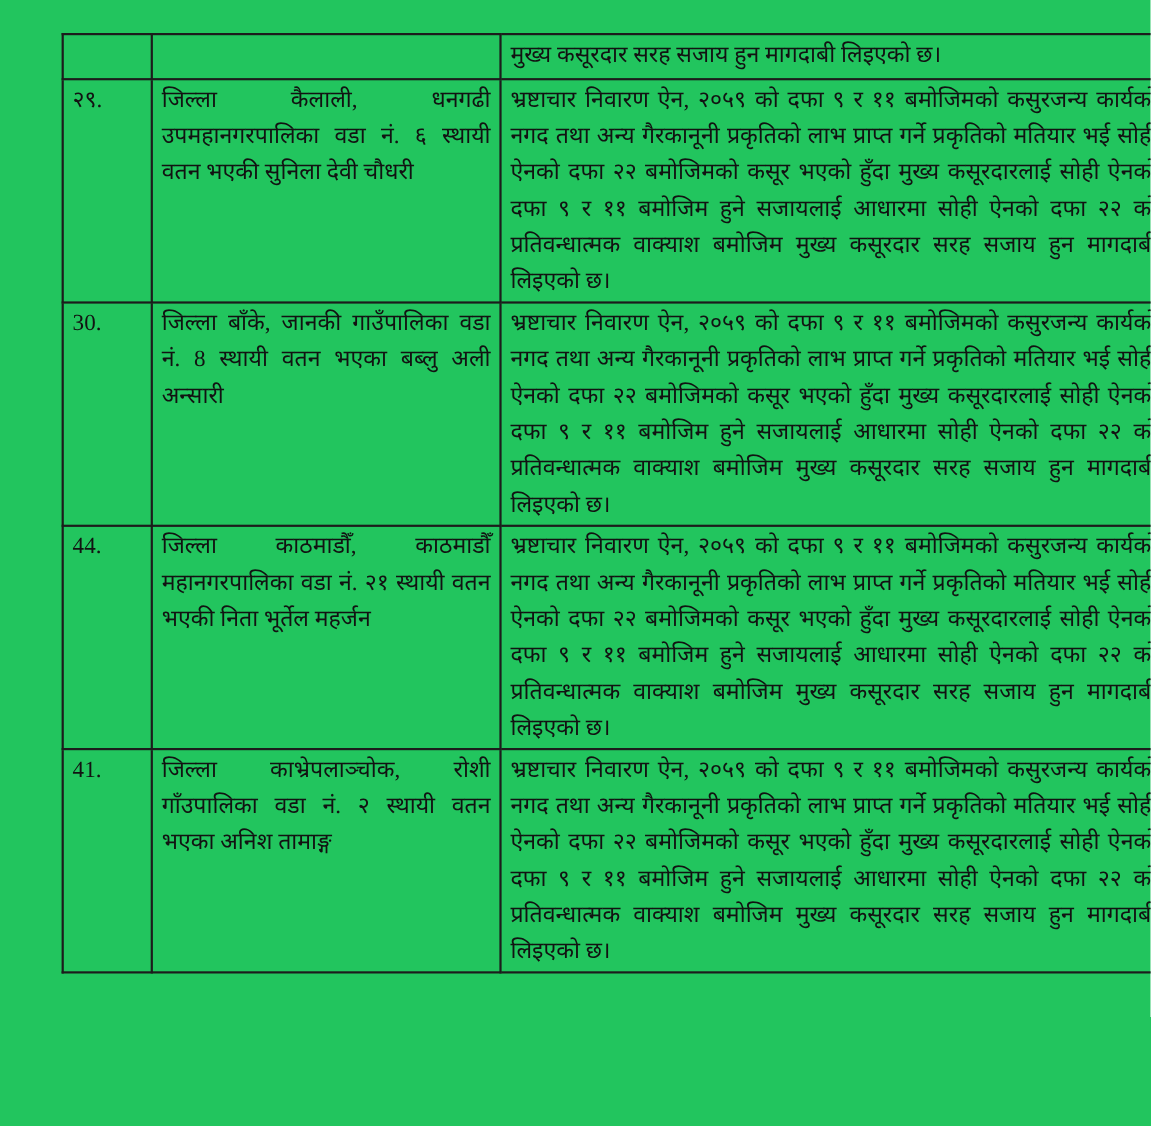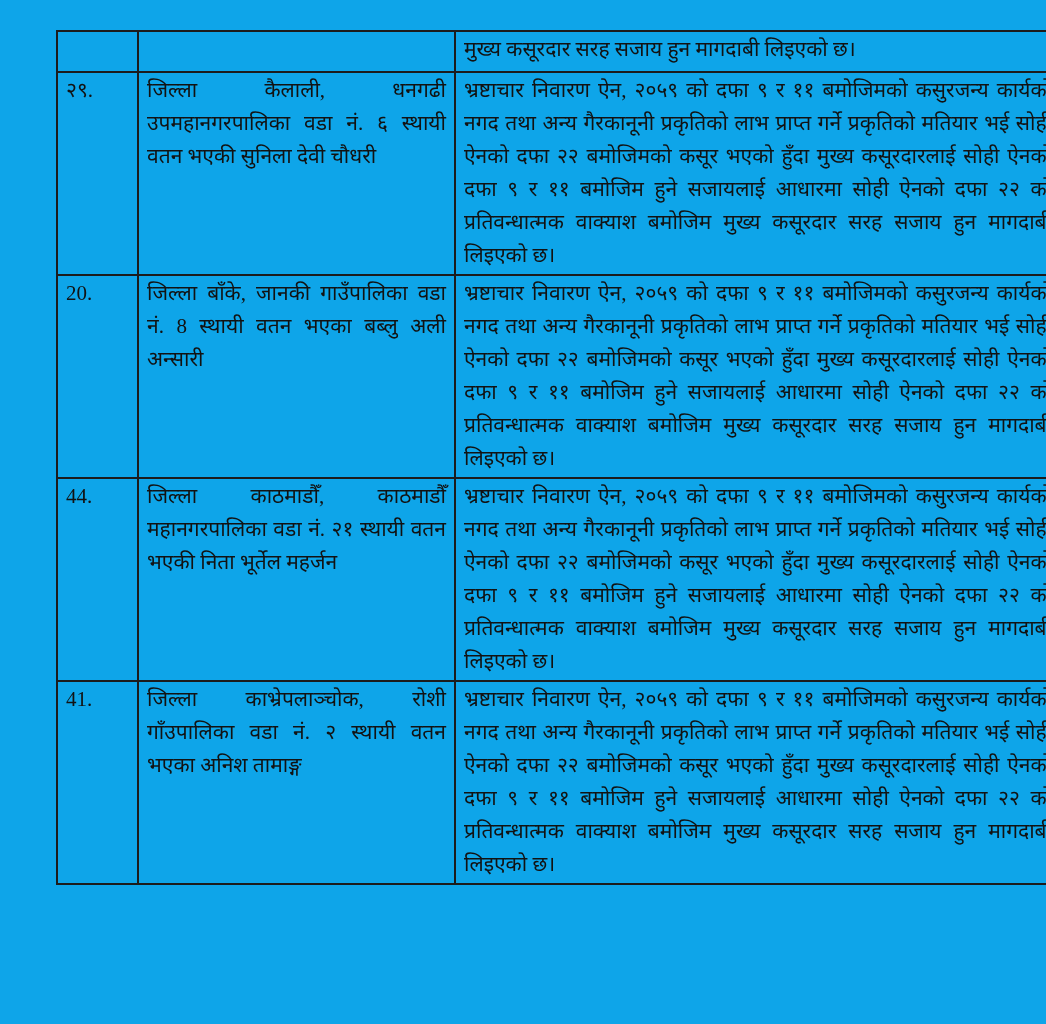--- a/index.html
+++ b/index.html
@@ -7,21 +7,21 @@
     padding: 0;
     width: 1046px;
     height: 1024px;
     background: #ffffff;
     overflow: hidden;
   }
   .page {
     position: relative;
     width: 1046px;
     height: 1024px;
-    background: #0ea5e9;
+    background: #22c55e;
     color: #121212;
     font-family: "Liberation Serif", "DejaVu Serif", serif;
     font-size: 21px;
     line-height: 33px;
   }
   table.doc-table {
     position: absolute;
     left: 56px;
     top: 30px;
     width: 950px;
@@ -60,21 +60,21 @@
       <td class="col-charge">मुख्य कसूरदार सरह सजाय हुन मागदाबी लिइएको छ।</td>
     </tr>
 
     <tr class="data-row">
       <td class="col-sn">२९.</td>
       <td class="col-person"><span>जिल्ला कैलाली, धनगढी उपमहानगरपालिका वडा नं. ६ स्थायी वतन भएकी </span><span class="person-name">सुनिला देवी चौधरी</span></td>
       <td class="col-charge">भ्रष्टाचार निवारण ऐन, २०५९ को दफा ९ र ११ बमोजिमको कसुरजन्य कार्यको नगद तथा अन्य गैरकानूनी प्रकृतिको लाभ प्राप्त गर्ने प्रकृतिको मतियार भई सोही ऐनको दफा २२ बमोजिमको कसूर भएको हुँदा मुख्य कसूरदारलाई सोही ऐनको दफा ९ र ११ बमोजिम हुने सजायलाई आधारमा सोही ऐनको दफा २२ को प्रतिवन्धात्मक वाक्याश बमोजिम मुख्य कसूरदार सरह सजाय हुन मागदाबी लिइएको छ।</td>
     </tr>
 
     <tr class="data-row">
-      <td class="col-sn">20.</td>
+      <td class="col-sn">30.</td>
       <td class="col-person"><span>जिल्ला बाँके, जानकी गाउँपालिका वडा नं. 8 स्थायी वतन भएका </span><span class="person-name">बब्लु अली अन्सारी</span></td>
       <td class="col-charge">भ्रष्टाचार निवारण ऐन, २०५९ को दफा ९ र ११ बमोजिमको कसुरजन्य कार्यको नगद तथा अन्य गैरकानूनी प्रकृतिको लाभ प्राप्त गर्ने प्रकृतिको मतियार भई सोही ऐनको दफा २२ बमोजिमको कसूर भएको हुँदा मुख्य कसूरदारलाई सोही ऐनको दफा ९ र ११ बमोजिम हुने सजायलाई आधारमा सोही ऐनको दफा २२ को प्रतिवन्धात्मक वाक्याश बमोजिम मुख्य कसूरदार सरह सजाय हुन मागदाबी लिइएको छ।</td>
     </tr>
 
     <tr class="data-row">
       <td class="col-sn">44.</td>
       <td class="col-person"><span>जिल्ला काठमाडौँ, काठमाडौँ महानगरपालिका वडा नं. २१ स्थायी वतन भएकी </span><span class="person-name">निता भूर्तेल महर्जन</span></td>
       <td class="col-charge">भ्रष्टाचार निवारण ऐन, २०५९ को दफा ९ र ११ बमोजिमको कसुरजन्य कार्यको नगद तथा अन्य गैरकानूनी प्रकृतिको लाभ प्राप्त गर्ने प्रकृतिको मतियार भई सोही ऐनको दफा २२ बमोजिमको कसूर भएको हुँदा मुख्य कसूरदारलाई सोही ऐनको दफा ९ र ११ बमोजिम हुने सजायलाई आधारमा सोही ऐनको दफा २२ को प्रतिवन्धात्मक वाक्याश बमोजिम मुख्य कसूरदार सरह सजाय हुन मागदाबी लिइएको छ।</td>
     </tr>
 

